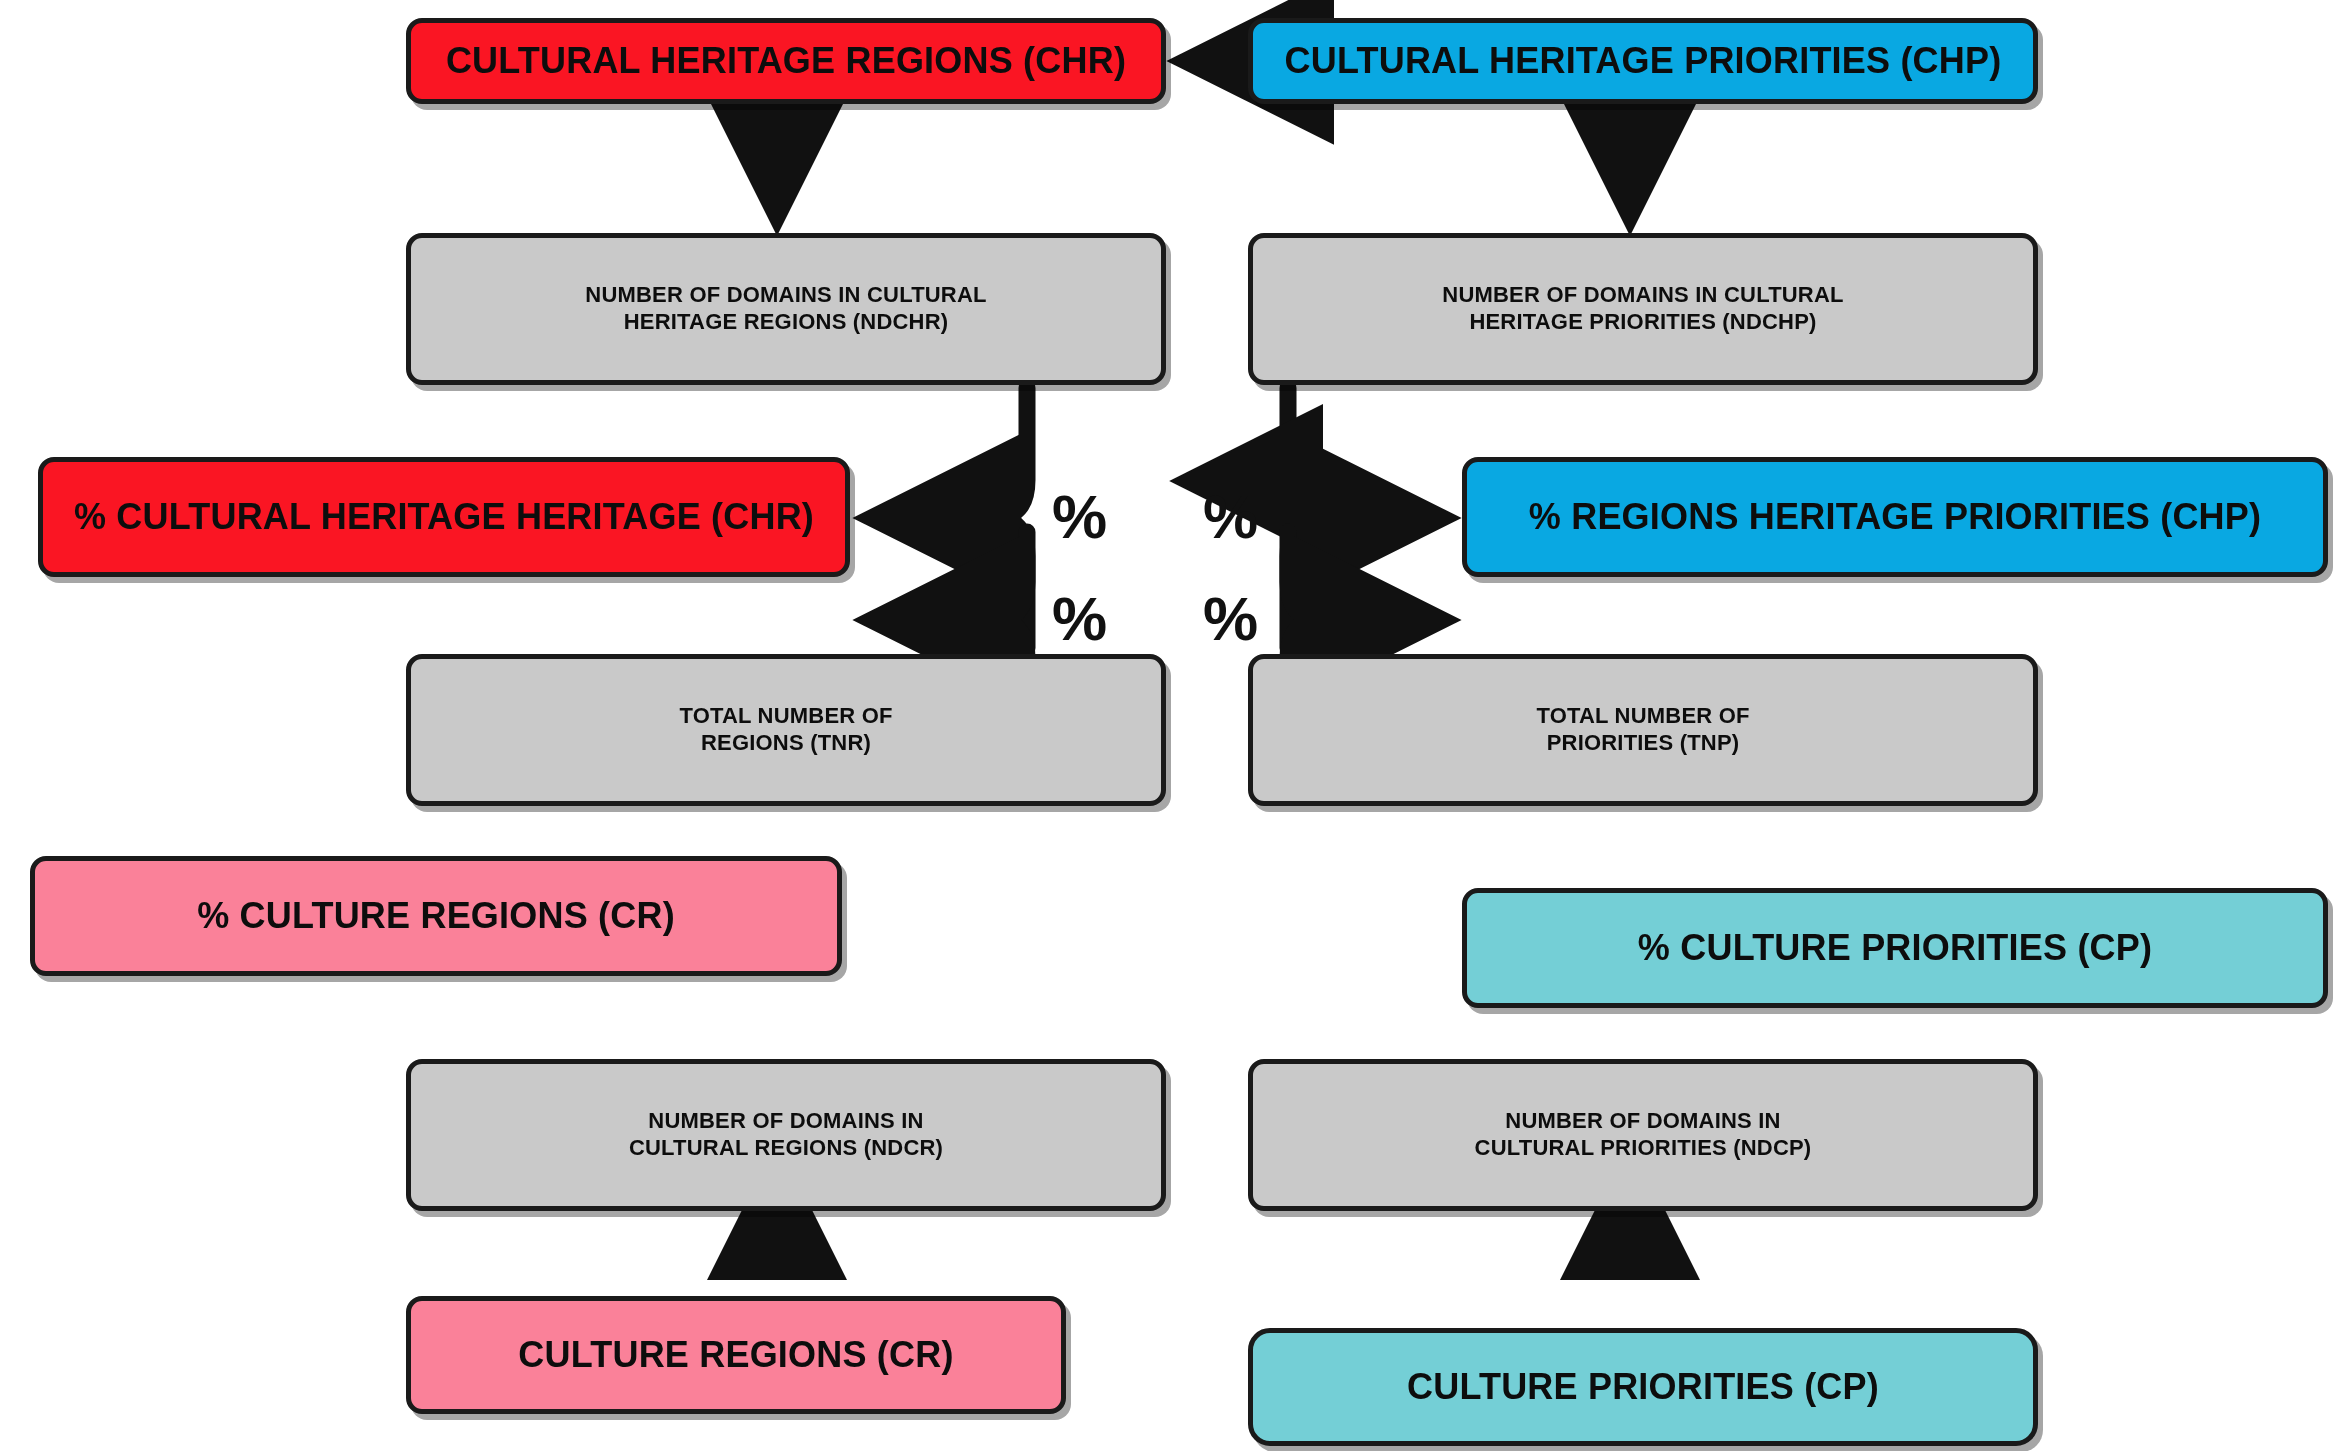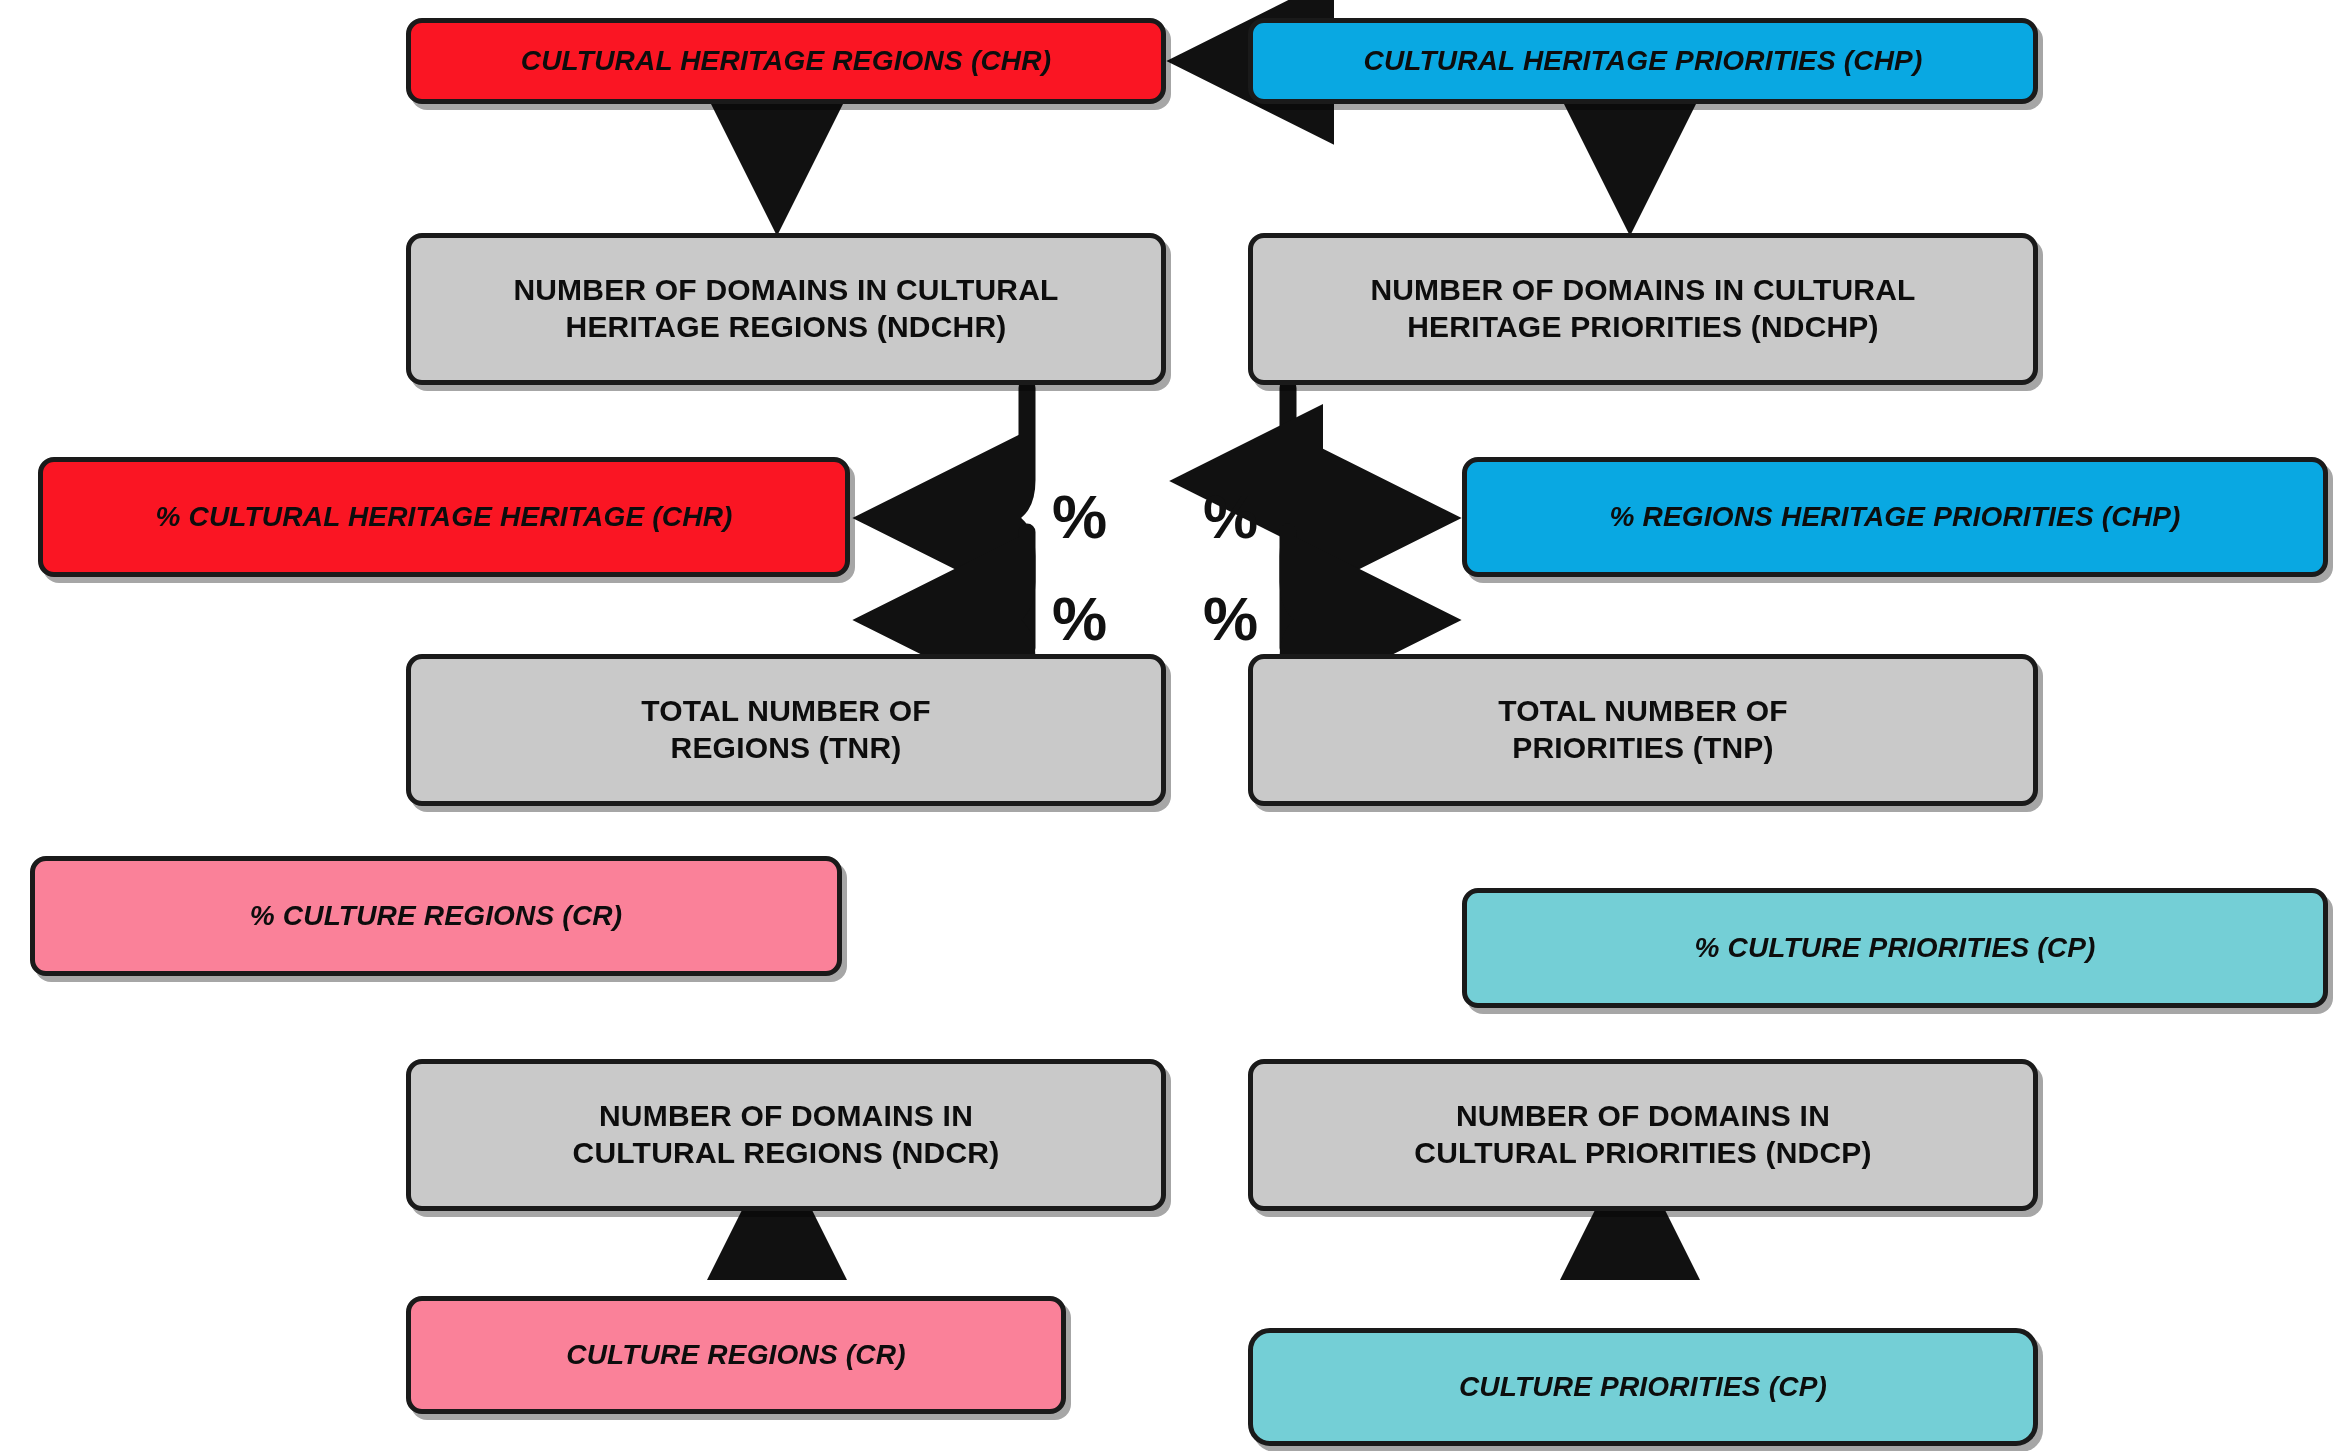--- a/index.html
+++ b/index.html
@@ -32,22 +32,22 @@
   .n-teal{background:#74CFD6;margin-top:32px;}
   .n-gray{background:#C9C9C9;}
   .pct{
     position:absolute;
     font-weight:bold;
     font-size:62px;
     color:#111;
     z-index:4;
     line-height:1;
   }
-  .fs-small{font-size:30px;}
-  .fs-mid{font-size:28px;font-style:italic;}
+  .fs-small{font-size:22px;}
+  .fs-mid{font-size:36px;}
 </style>
 </head>
 <body>
 
 <div id="stage">
 
   <svg id="wires" viewBox="0 0 2350 1451" xmlns="http://www.w3.org/2000/svg">
     <defs>
       <marker id="arrH" markerWidth="7" markerHeight="7" refX="5.6" refY="3.5" orient="auto">
         <path d="M0,0 L7,3.5 L0,7 z" fill="#111"></path>

